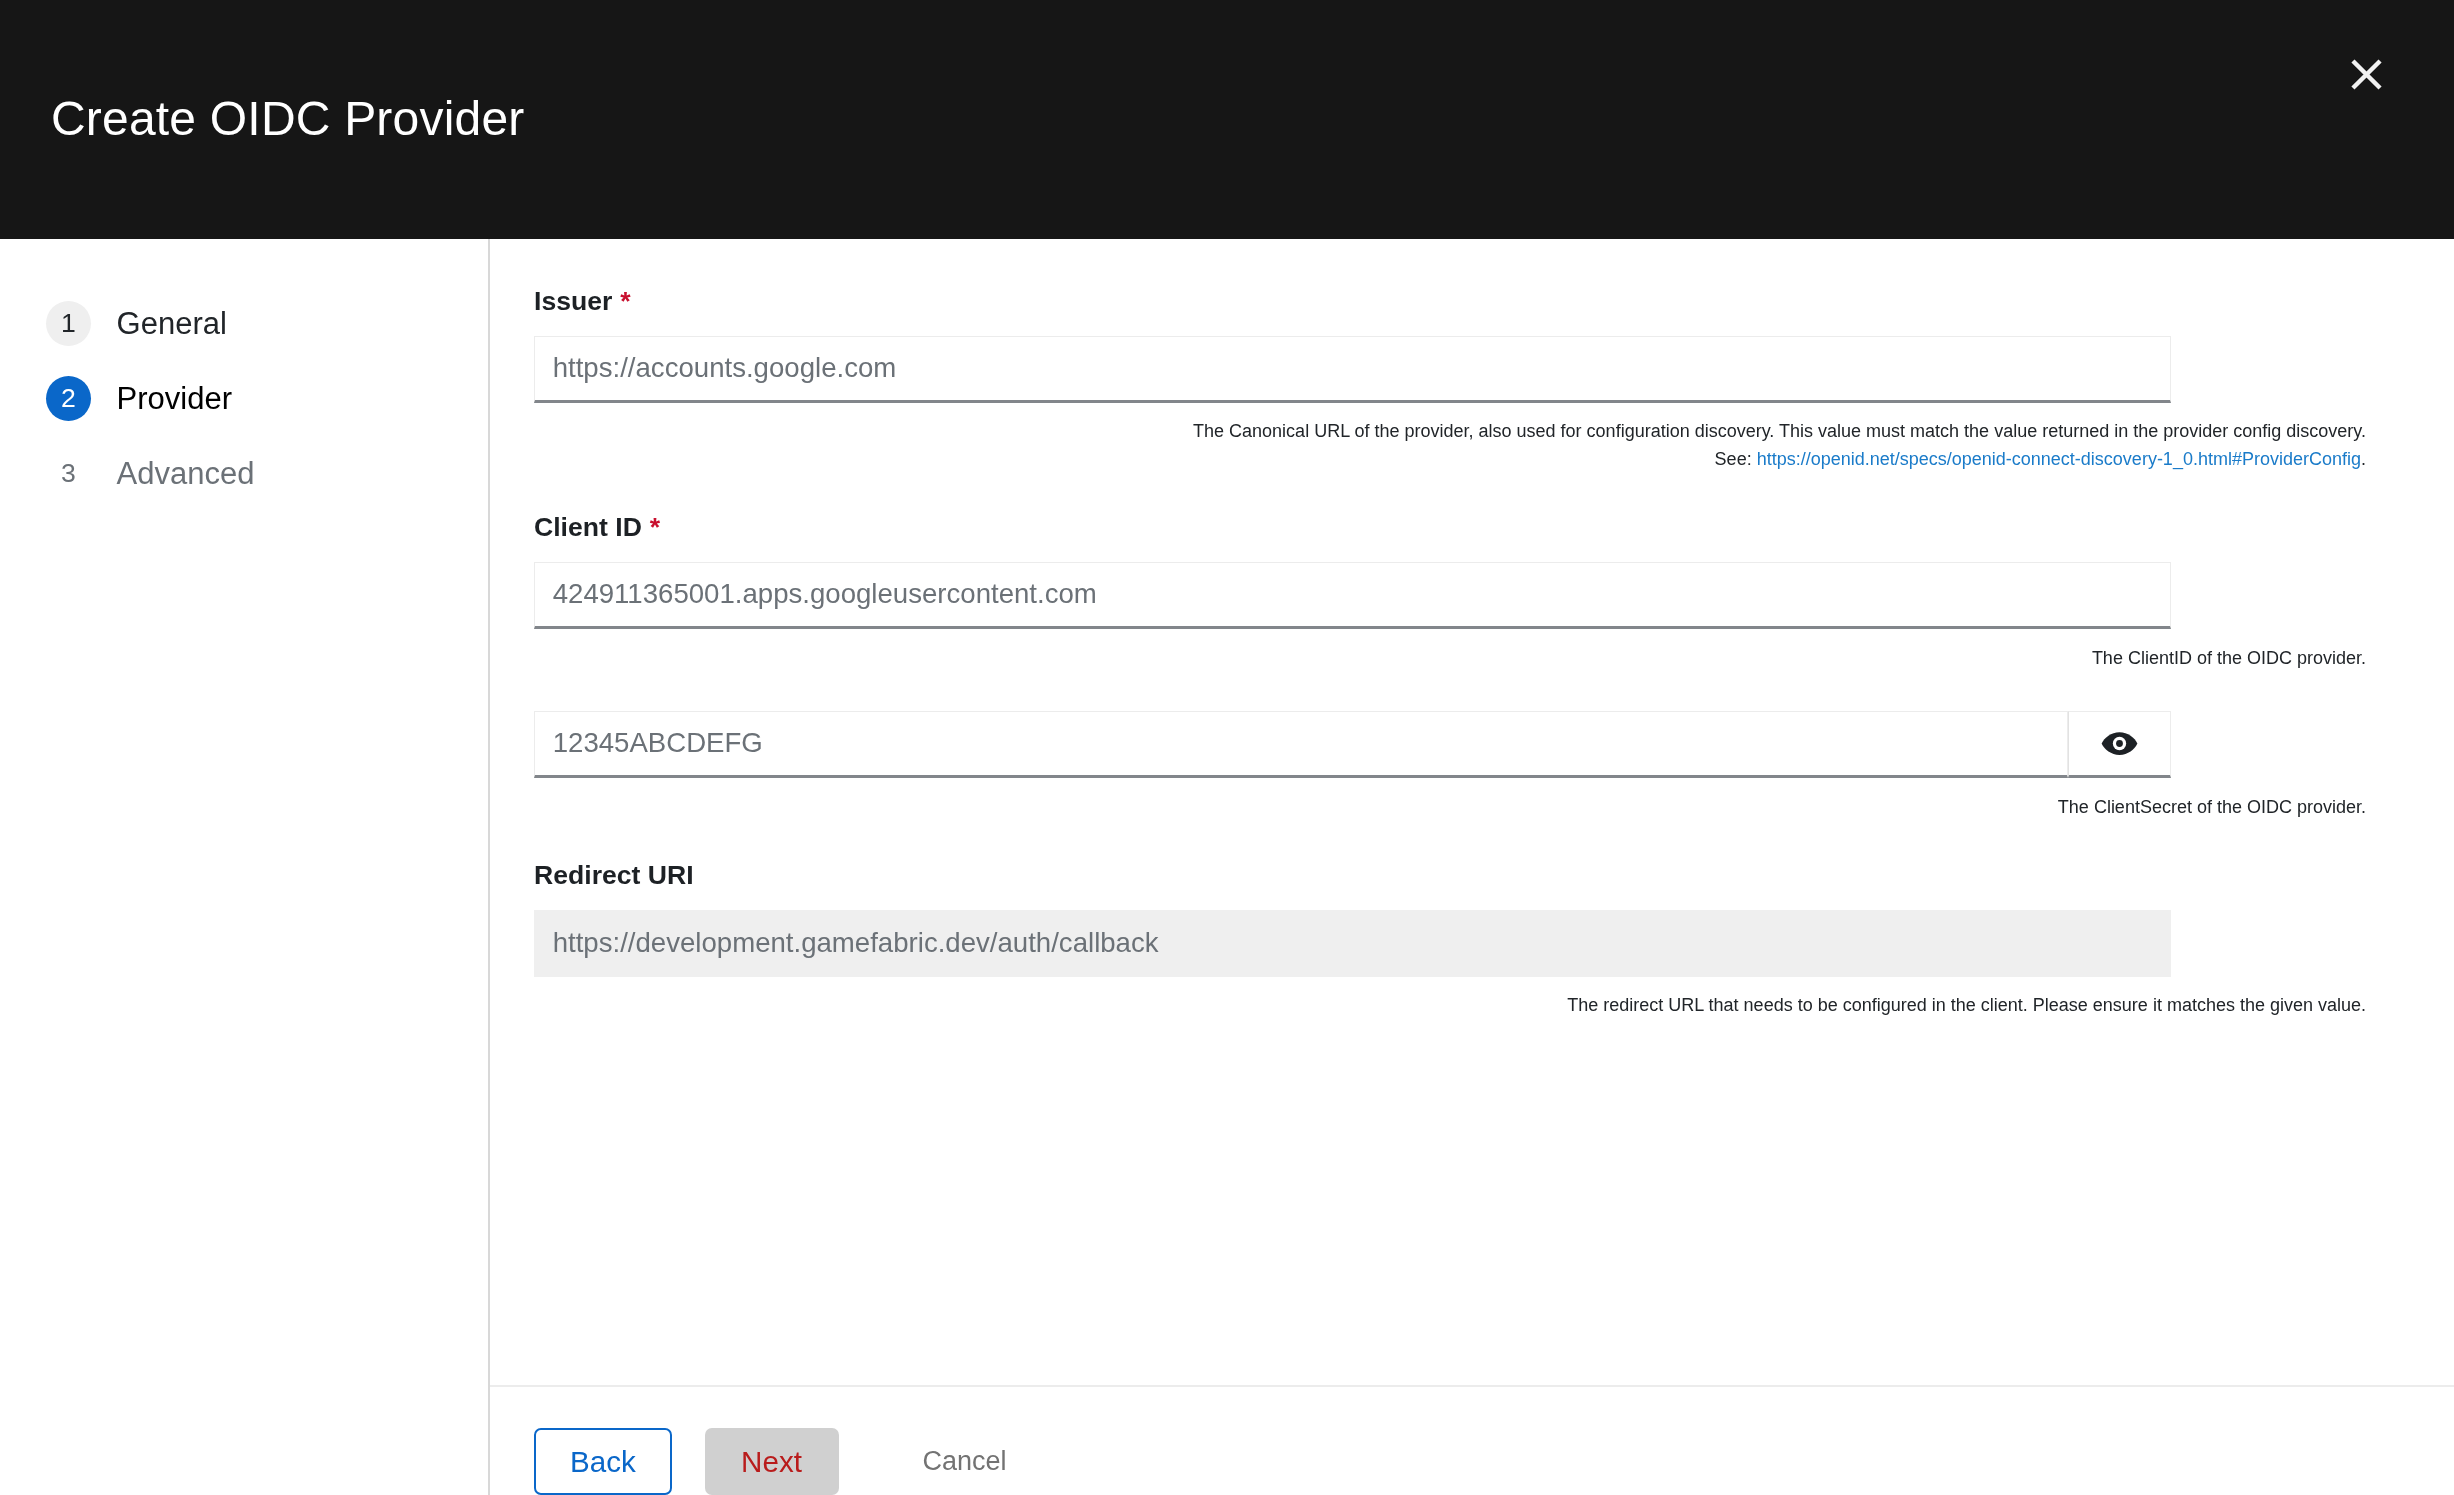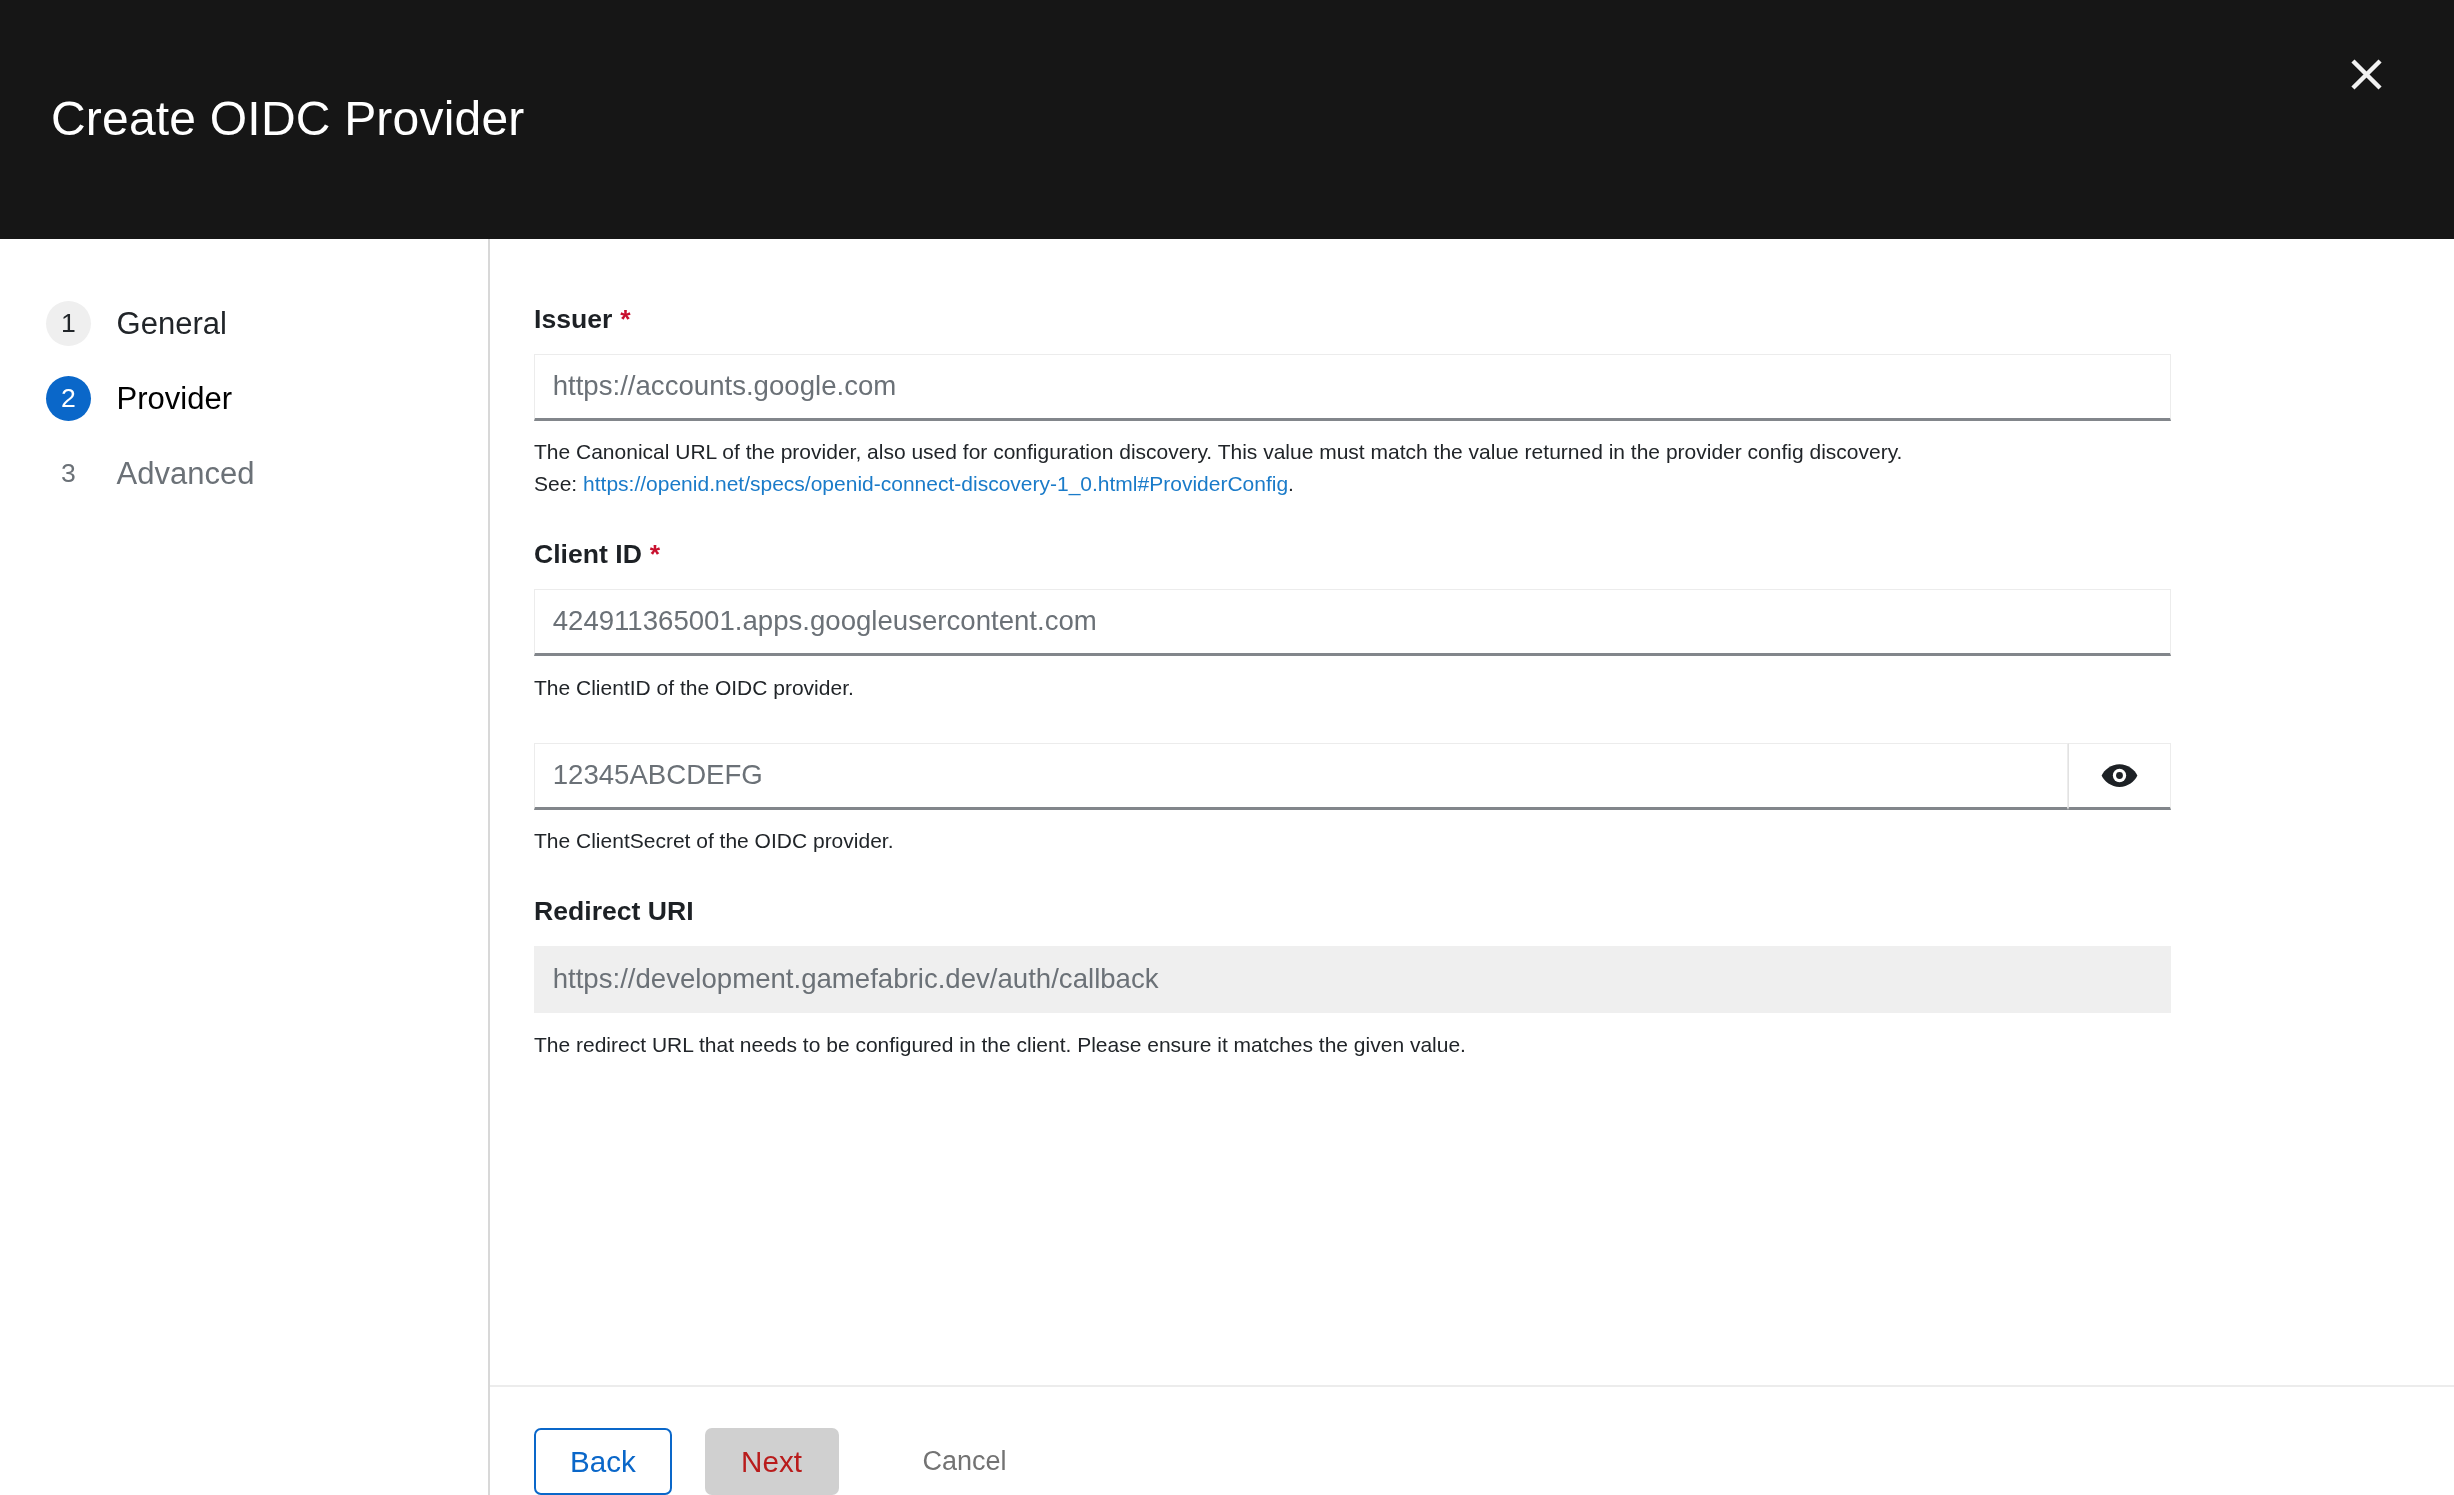--- a/index.html
+++ b/index.html
@@ -114,21 +114,21 @@
     flex-direction: column;
   }
   .form-scroll {
     flex: 1 1 auto;
     padding: 0 44px 0 44px;
     box-sizing: border-box;
     border-bottom: 2px solid #ececec;
     min-height: 0;
   }
 
-  .field-group { margin-top: 18px; }
+  .field-group { margin-top: 0; }
   .field-group + .field-group { margin-top: 39px; }
   .field-group:first-child { padding-top: 47px; }
 
   .field-label {
     font-size: 26.6px;
     font-weight: 700;
     color: #1d2125;
     line-height: 1.2;
     margin-bottom: 17.7px;
     display: block;
@@ -178,25 +178,26 @@
     background: #ffffff;
     display: flex;
     align-items: center;
     justify-content: center;
     cursor: pointer;
     padding: 0;
   }
   .reveal-btn svg { display: block; }
 
   .help-text {
-    font-size: 21px;
+    font-size: 18px;
     line-height: 1.52;
     color: #212529;
     margin-top: 15.8px;
     max-width: 1832px;
+    text-align: right;
   }
   .help-text a {
     color: #1a7bc9;
     text-decoration: none;
   }
 
   
   .modal-footer {
     flex: 0 0 auto;
     padding: 41px 44px 0 44px;

